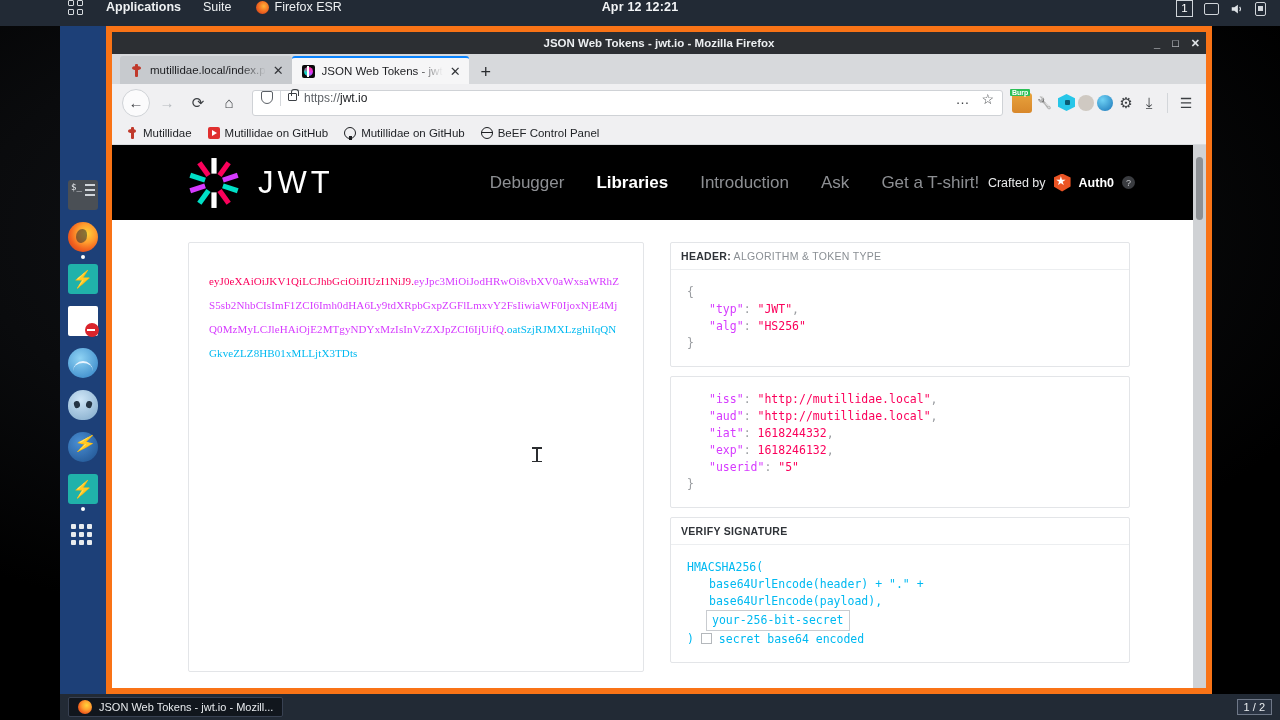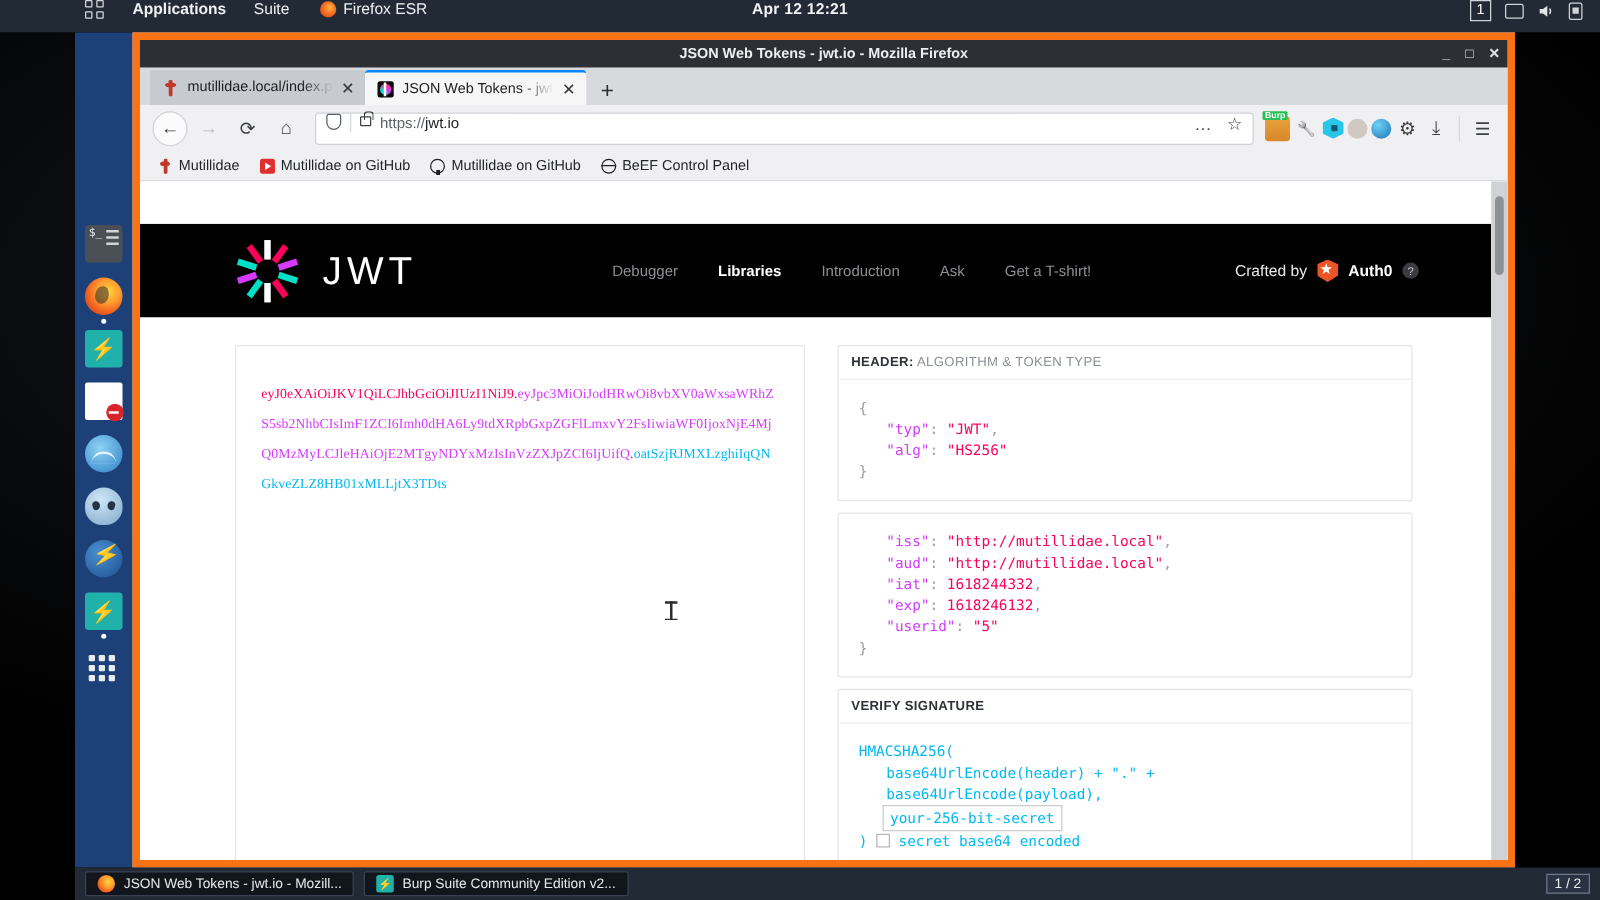--- a/index.html
+++ b/index.html
@@ -187,32 +187,32 @@
   .bmi-yt{background:#e02f2f;border-radius:2px;}
   .bmi-yt::after{content:"";position:absolute;left:4px;top:3px;border-left:5px solid #fff;
                  border-top:3px solid transparent;border-bottom:3px solid transparent;}
   .bmi-gh{border-radius:50%;border:1.6px solid #1d1f22;position:relative;}
   .bmi-gh::after{content:"";position:absolute;left:3.5px;bottom:-2px;width:3px;height:4px;background:#1d1f22;}
   .bmi-beef{border-radius:50%;border:1.4px solid #1d1f22;}
   .bmi-beef::after{content:"";position:absolute;left:-1px;top:4px;width:12px;height:1.4px;background:#1d1f22;}
 
   
   .viewport { flex: 1; background: #fff; position: relative; overflow: hidden; display: flex; }
-  .page { flex: 1; position: relative; overflow: hidden; margin-top: 34px; }
+  .page { flex: 1; position: relative; overflow: hidden; }
   .vscroll { width: 13px; background: #d0d2d5; position: relative; flex: none; }
   .vthumb { position: absolute; left: 3px; top: 12px; width: 7px; height: 63px; background: #8d9094; border-radius: 4px; }
 
   
   .jwt-header {
     height: 75px; background: #000; display: flex; align-items: center; padding: 0 0 0 76px;
   }
   .jwt-logo { display: flex; align-items: center; gap: 18px; }
   .jwt-mark { width: 52px; height: 52px; position: relative; }
   .jwt-word { color: #fff; font-size: 31px; letter-spacing: 4px; font-weight: 300; font-family: "Liberation Sans", sans-serif;}
-  .jwt-nav { display: flex; align-items: center; gap: 32px; margin-left: 156px; font-size: 12px; text-decoration: underline; }
+  .jwt-nav { display: flex; align-items: center; gap: 32px; margin-left: 156px; font-size: 17px; text-decoration: underline; }
   .jwt-nav a { color: #8d8f93; text-decoration: none; }
   .jwt-nav a.active { color: #fff; font-weight: bold; }
   .jwt-crafted { margin-left: auto; margin-right: 58px; display:flex; align-items:center; gap:8px;
                  color:#fff; font-size:12.5px; }
   .auth0-mark { width:17px; height:18px; background:#eb5424; position:relative;
                 clip-path: polygon(50% 0,100% 22%,100% 72%,50% 100%,0 72%,0 22%); }
   .auth0-mark::after{content:"★"; position:absolute; left:2px; top:1px; color:#fff; font-size:12px; line-height:1;}
   .crafted-label { color:#e8e9ea; }
   .auth0-name { font-weight: bold; color:#fff; }
   .help-dot { width:13px;height:13px;border-radius:50%;background:#3a3c40;color:#c8cacd;
@@ -512,20 +512,16 @@
       </div>
     </div>
 
   </div>
 
   <div class="taskbar">
     <div class="task">
       <span class="task-ico ti-ff"></span>
       <span>JSON Web Tokens - jwt.io - Mozill...</span>
     </div>
-    <div class="task">
-      <span class="task-ico ti-burp"></span>
-      <span>Burp Suite Community Edition v2...</span>
-    </div>
     <div class="tb-ws">1 / 2</div>
   </div>
 
 </div>
 
 </body></html>

